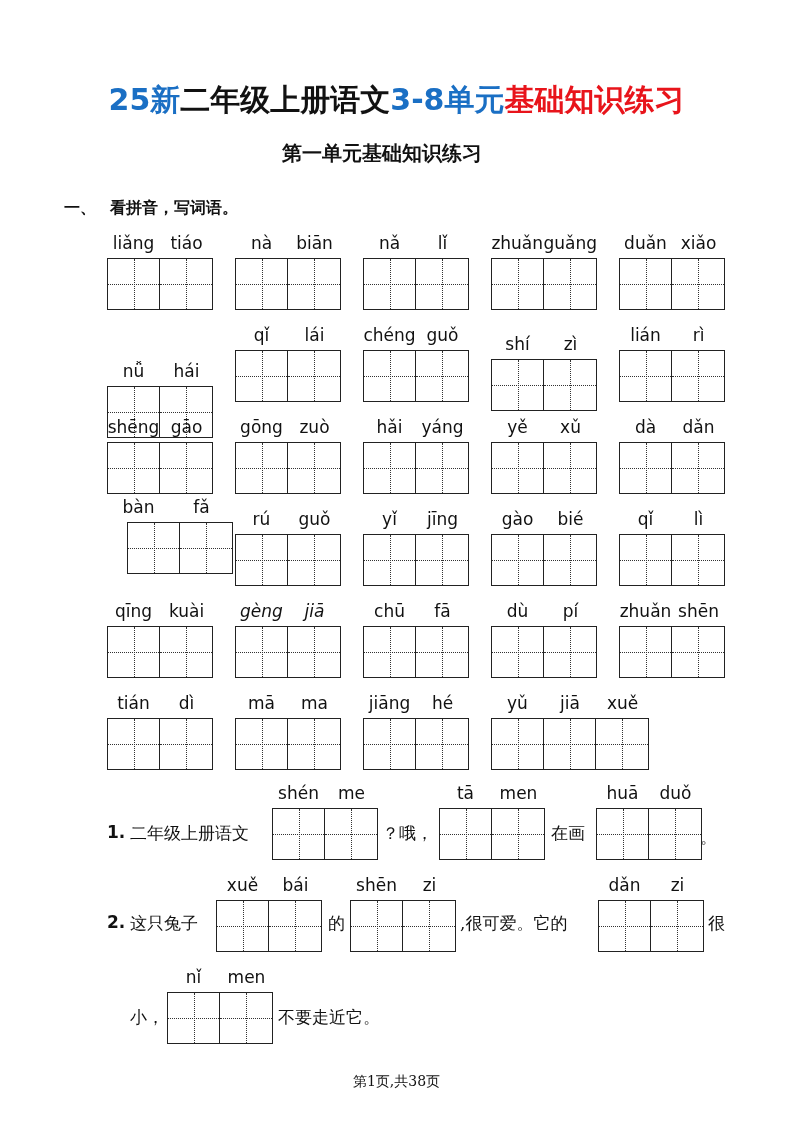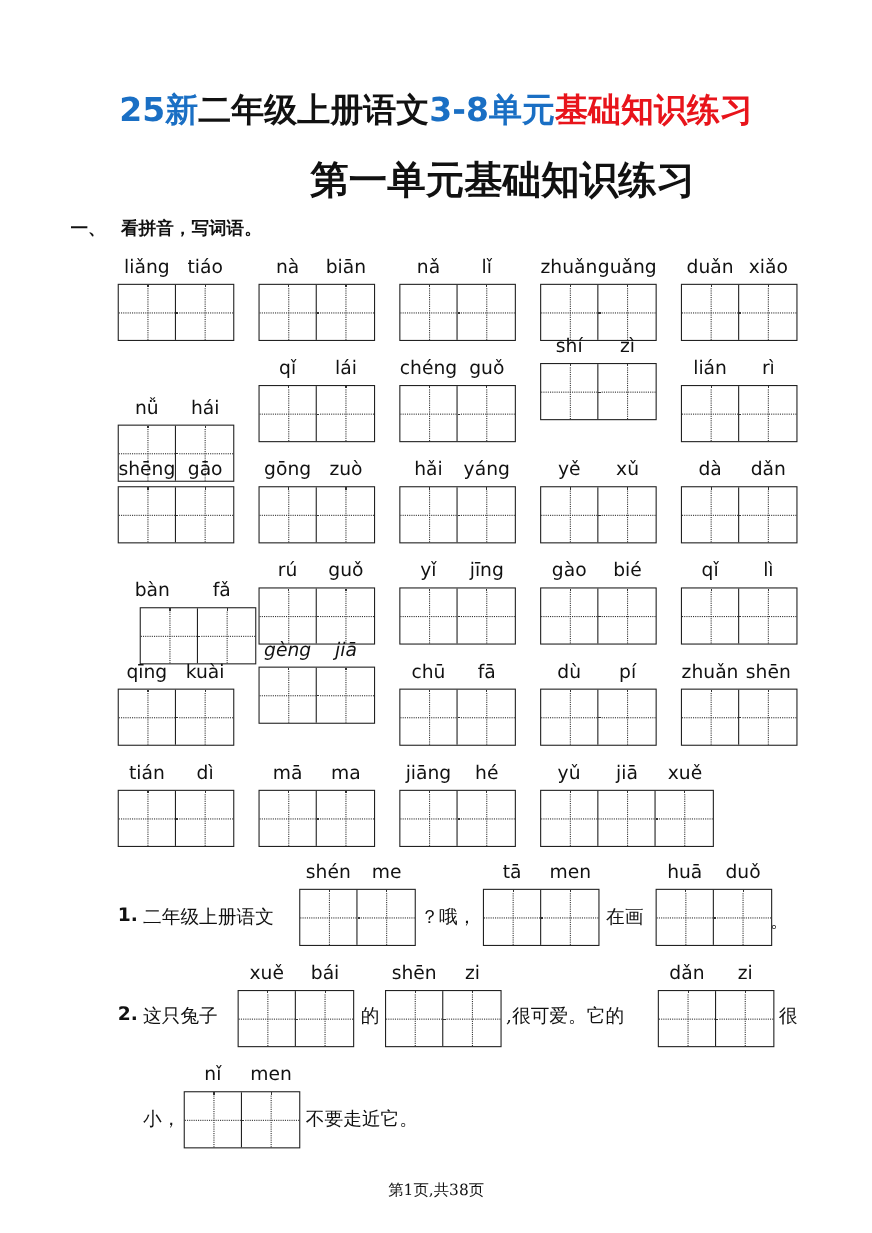--- a/index.html
+++ b/index.html
@@ -3,21 +3,21 @@
 <meta charset="utf-8">
 <style>
   html, body { margin: 0; padding: 0; background: #ffffff; }
   body { width: 793px; height: 1121px; position: relative; overflow: hidden;
          font-family: "DejaVu Sans", "Liberation Sans", sans-serif; color: #111; }
   .title { position: absolute; top: 80px; left: 0; width: 793px; text-align: center;
            font-size: 30px; font-weight: bold; letter-spacing: 0px; white-space: nowrap; }
   .title .blue { color: #1a6fc4; }
   .title .black { color: #111; }
   .title .red { color: #e8141b; }
-  .subtitle { position: absolute; top: 140px; left: 282px; font-size: 35px; font-weight: bold;
+  .subtitle { position: absolute; top: 140px; left: 282px; font-size: 20px; font-weight: bold;
               font-family: "DejaVu Serif", "Liberation Serif", serif; color: #111; white-space: nowrap; }
   .section-head { position: absolute; top: 198px; left: 64px; font-size: 16px; font-weight: bold; white-space: nowrap; }
   .section-head .num { margin-right: 14px; }
   .word { position: absolute; }
   .pinyin { position: absolute; top: -25px; left: 0; width: 100%; display: flex; height: 22px;
             font-size: 17px; font-family: "DejaVu Sans", sans-serif; }
   .pinyin span { flex: 1; text-align: center; white-space: nowrap; }
   .grid { display: flex; border: 1.5px solid #222; height: 52px; box-sizing: border-box; }
   .cell { width: 52px; height: 100%; position: relative; box-sizing: border-box; border-right: 1.5px solid #222; }
   .cell:last-child { border-right: none; }
@@ -116,21 +116,21 @@
     <div class="word" style="left: 363px; top: 350px;">
       <div class="pinyin">
         <span>chéng</span>
         <span>guǒ</span>
       </div>
       <div class="grid">
         <div class="cell"></div>
         <div class="cell"></div>
       </div>
     </div>
-    <div class="word" style="left: 491px; top: 330px;">
+    <div class="word" style="left: 491px; top: 359px;">
       <div class="pinyin">
         <span>shí</span>
         <span>zì</span>
       </div>
       <div class="grid">
         <div class="cell"></div>
         <div class="cell"></div>
       </div>
     </div>
     <div class="word" style="left: 619px; top: 350px; border-radius: 20px;">
@@ -186,21 +186,21 @@
     <div class="word" style="left: 619px; top: 442px;">
       <div class="pinyin">
         <span>dà</span>
         <span>dǎn</span>
       </div>
       <div class="grid">
         <div class="cell"></div>
         <div class="cell"></div>
       </div>
     </div>
-    <div class="word" style="left: 107px; top: 552px; padding-left: 20px;">
+    <div class="word" style="left: 107px; top: 522px; padding-left: 20px;">
       <div class="pinyin">
         <span>bàn</span>
         <span>fǎ</span>
       </div>
       <div class="grid">
         <div class="cell"></div>
         <div class="cell"></div>
       </div>
     </div>
     <div class="word" style="left: 235px; top: 534px;">
@@ -246,21 +246,21 @@
     <div class="word" style="left: 107px; top: 626px;">
       <div class="pinyin">
         <span>qīng</span>
         <span>kuài</span>
       </div>
       <div class="grid">
         <div class="cell"></div>
         <div class="cell"></div>
       </div>
     </div>
-    <div class="word" style="left: 235px; top: 606px; font-style: italic;">
+    <div class="word" style="left: 235px; top: 626px; font-style: italic;">
       <div class="pinyin">
         <span>gèng</span>
         <span>jiā</span>
       </div>
       <div class="grid">
         <div class="cell"></div>
         <div class="cell"></div>
       </div>
     </div>
     <div class="word" style="left: 363px; top: 626px;">

